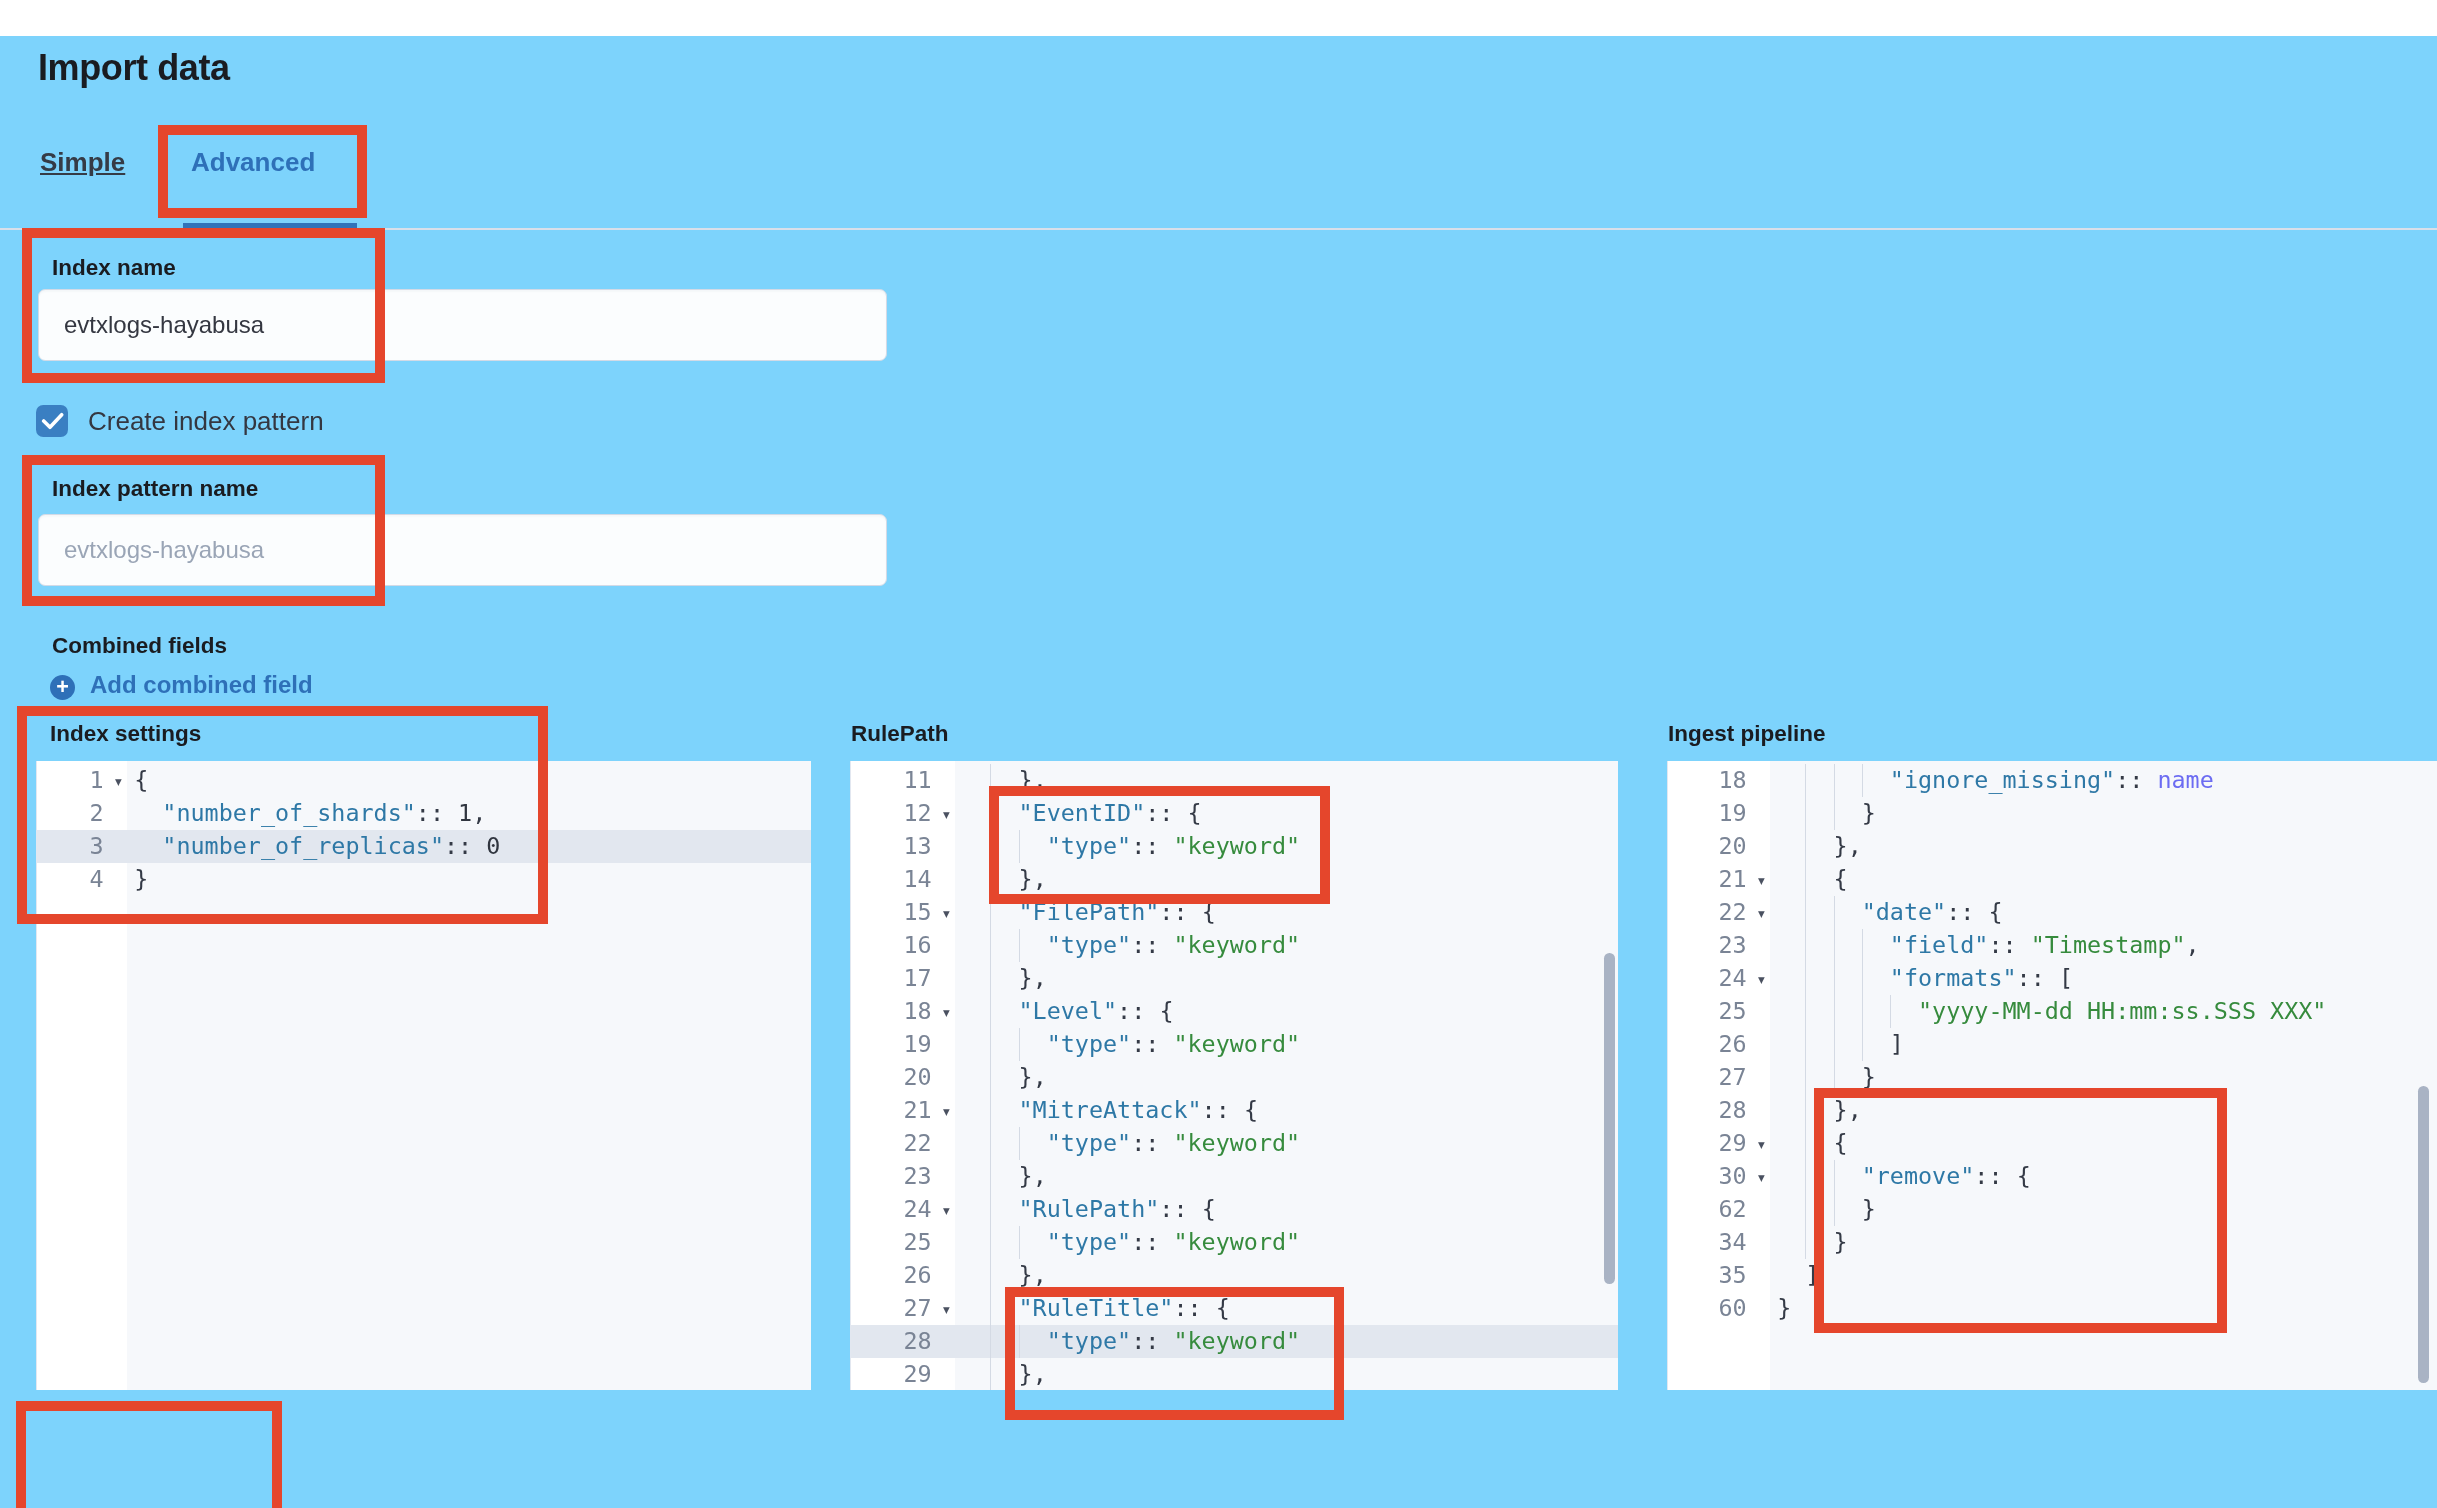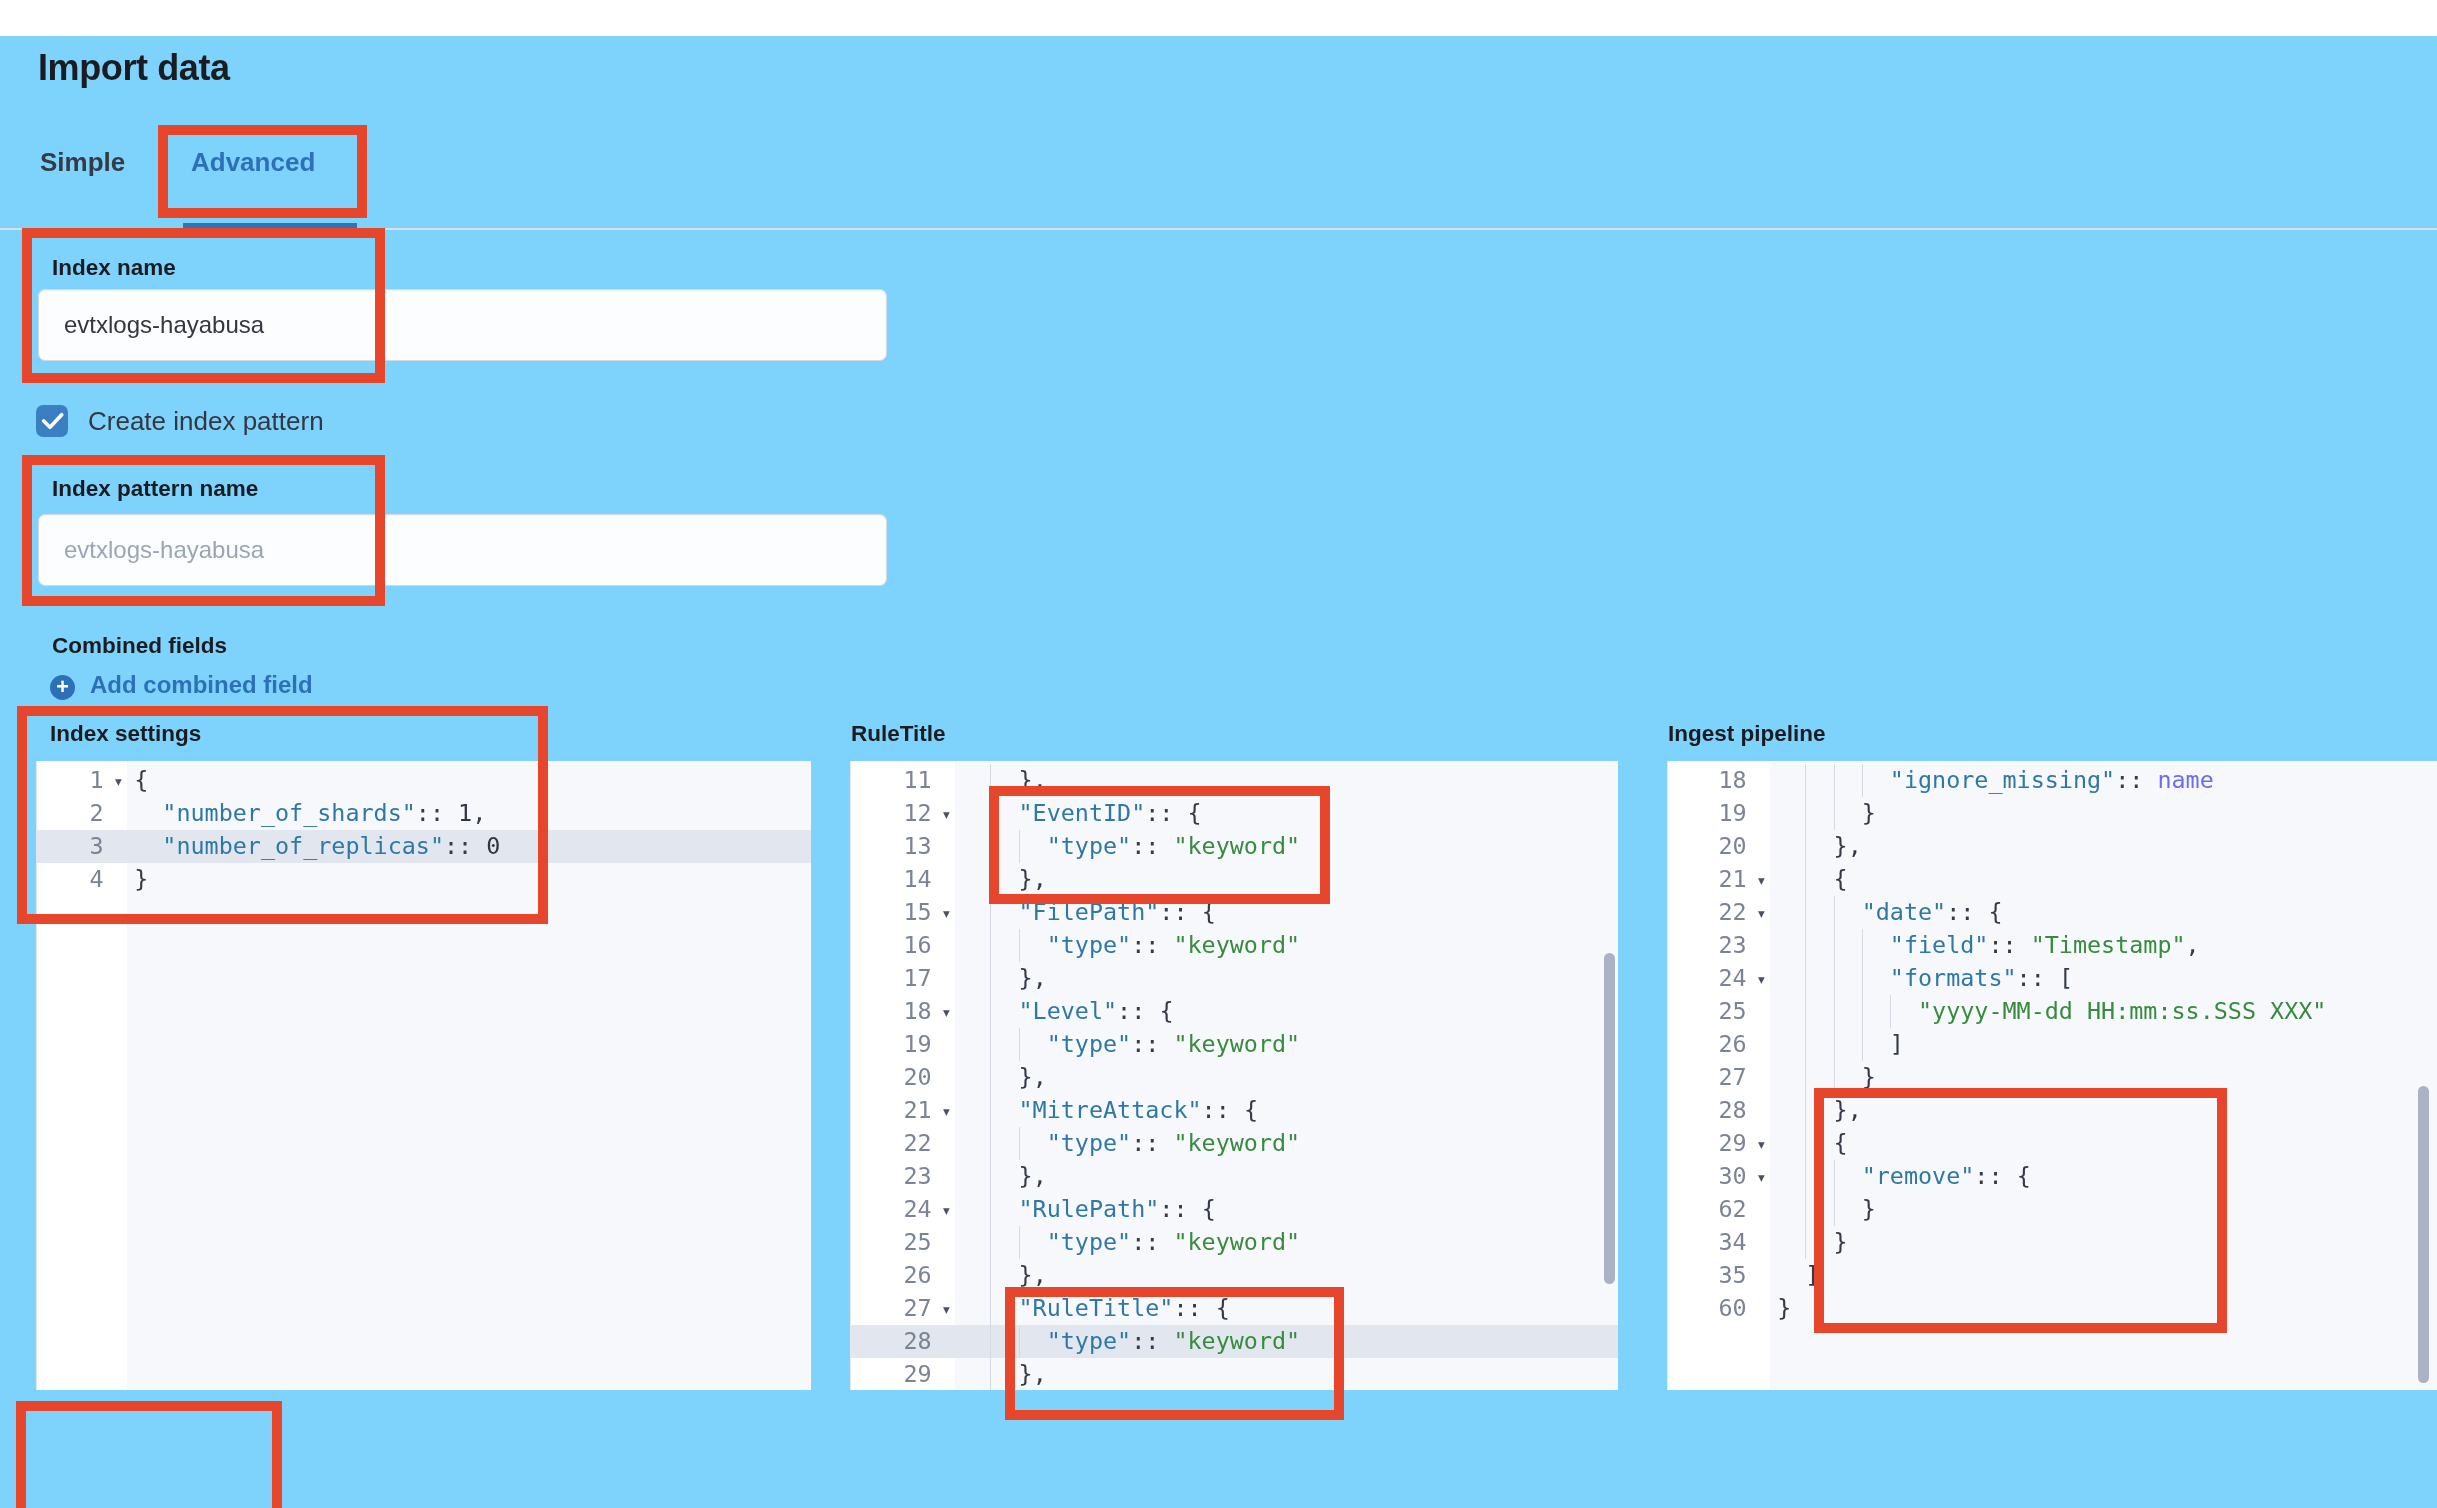--- a/index.html
+++ b/index.html
@@ -2,21 +2,21 @@
 <html style="font-size:14.4px"><head>
 <meta charset="utf-8">
 <style>
   html,body{margin:0;padding:0;background:#fff;}
   .page{position:relative;width:2438px;height:1508px;background:#7dd3fc;overflow:hidden;
         font-family:"Liberation Sans","DejaVu Sans",sans-serif;color:#343741;margin-top:36px;}
 
   .page-title{position:absolute;left:38px;top:10.8px;font-size:36px;font-weight:700;color:#1a1c21;letter-spacing:-0.4px;}
 
   .tab{position:absolute;top:111px;font-size:26px;font-weight:600;cursor:pointer;}
-  .tab-simple{left:40px;color:#353b46;}
+  .tab-simple{left:40px;color:#353b46;text-decoration:underline;}
   .tab-advanced{left:191px;color:#2e70b8;}
   .tab-underline{position:absolute;left:183px;top:187px;width:174px;height:6.3px;background:#3173b9;}
   .tabs-divider{position:absolute;left:0;top:192px;width:2438px;height:1.8px;background:#d9dfe9;}
 
   .field-label{position:absolute;font-size:22.5px;font-weight:700;color:#1a1c21;}
   .lbl-index-name{left:52px;top:219px;}
   .lbl-index-pattern{left:52px;top:440px;}
   .lbl-combined{left:52px;top:597px;}
 
   .text-input{position:absolute;left:38px;width:849px;height:72px;box-sizing:border-box;
@@ -104,21 +104,21 @@
   <div class="field-label lbl-index-pattern">Index pattern name</div>
   <input class="text-input input-index-pattern" type="text" placeholder="evtxlogs-hayabusa" style="">
 
   <div class="field-label lbl-combined">Combined fields</div>
   <div class="add-combined">
     <div class="plus-icon">+</div>
     <div class="add-combined-text">Add combined field</div>
   </div>
 
   <div class="editor-label lbl-ed0">Index settings</div>
-  <div class="editor-label lbl-ed1">RuleTitle</div>
+  <div class="editor-label lbl-ed1">RulePath</div>
   <div class="editor-label lbl-ed2">Ingest pipeline</div>
 
   <div class="editor ed0">
       <div class="code-row">
         <div class="gut">1<span class="fold">▾</span></div>
         <div class="code"><span><span class="tk-p">{</span></span></div>
       </div>
       <div class="code-row">
         <div class="gut">2</div>
         <div class="code"><span>  <span class="tk-key">"number_of_shards"</span><span class="tk-p">::</span> <span class="tk-num">1</span><span class="tk-p">,</span></span></div>

